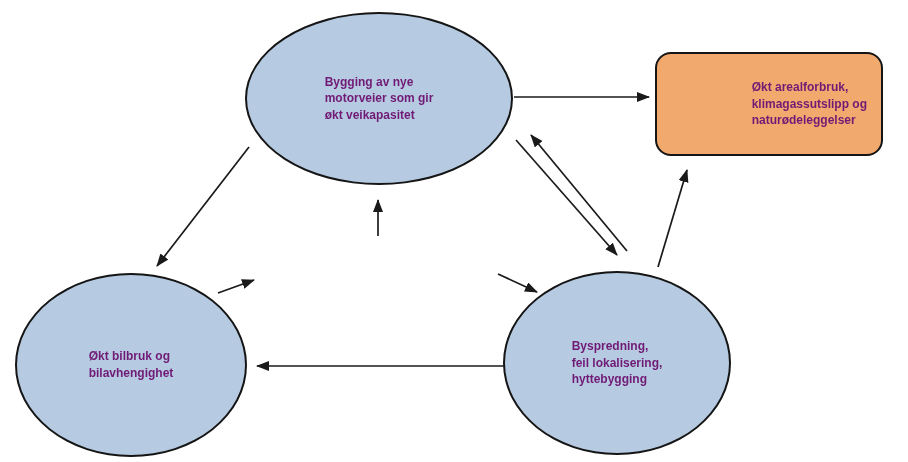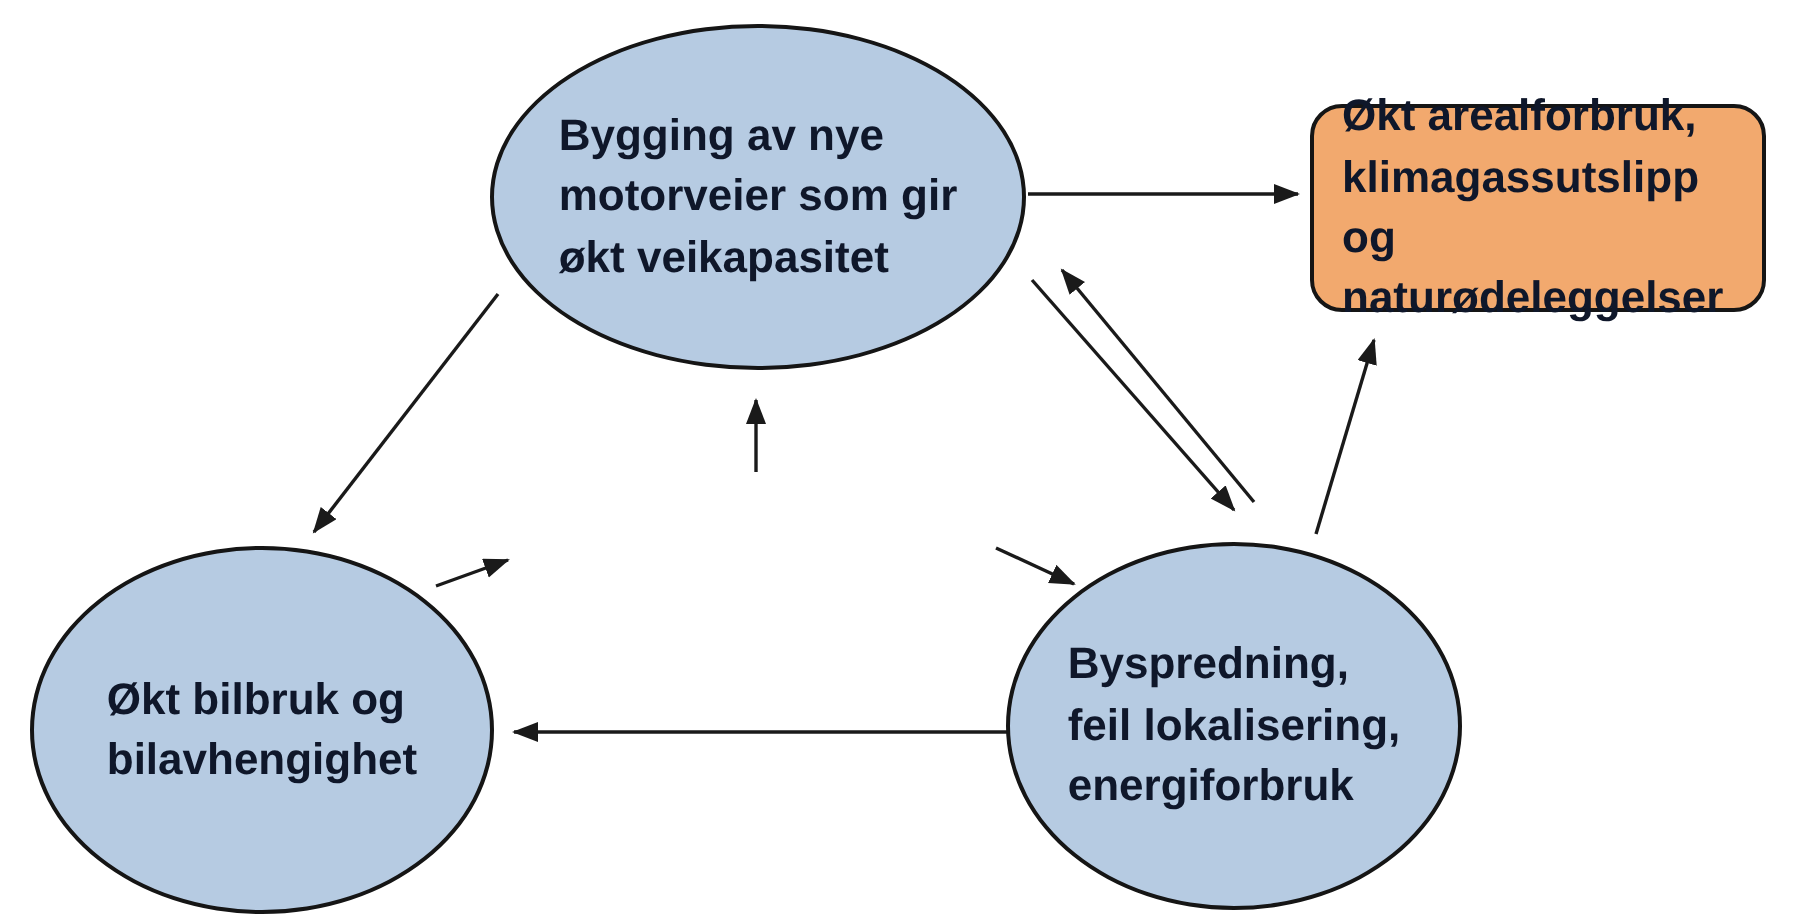--- a/index.html
+++ b/index.html
@@ -3,22 +3,22 @@
 <meta charset="utf-8">
 <style>
   html,body{margin:0;padding:0;background:#fff;}
   .canvas{
     position:relative;width:908px;height:462px;background:#ffffff;
     font-family:"Liberation Sans",sans-serif;overflow:hidden;
   }
   .arrow-layer{position:absolute;left:0;top:0;width:908px;height:462px;}
   .node{
     position:absolute;display:flex;align-items:center;justify-content:center;
-    box-sizing:border-box;border:2.5px solid #151515;color:#0f172a;
-    font-weight:bold;font-size:22px;line-height:1.38;text-align:left;
+    box-sizing:border-box;border:2.5px solid #151515;color:#701a75;
+    font-weight:bold;font-size:12px;line-height:1.38;text-align:left;
     white-space:pre-line;
   }
   .ellipse{border-radius:50%;background:#b6cbe2;}
   .rrect{border-radius:16px;background:#f2a96e;padding:8px 14px;}
   .label{white-space:pre-line;}
 </style>
 </head>
 <body>
 
 <div class="canvas">
@@ -54,16 +54,16 @@
 
 
   <div class="node ellipse" style="left:15px;top:273px;width:232px;height:184px;padding:0 28px;">
     <span class="label">Økt bilbruk og
 bilavhengighet</span>
   </div>
 
   <div class="node ellipse" style="left:503px;top:271px;width:228px;height:184px;padding:0 28px;">
     <span class="label">Byspredning,
 feil lokalisering,
-energiforbruk</span>
+hyttebygging</span>
   </div>
 
 </div>
 
 </body></html>

